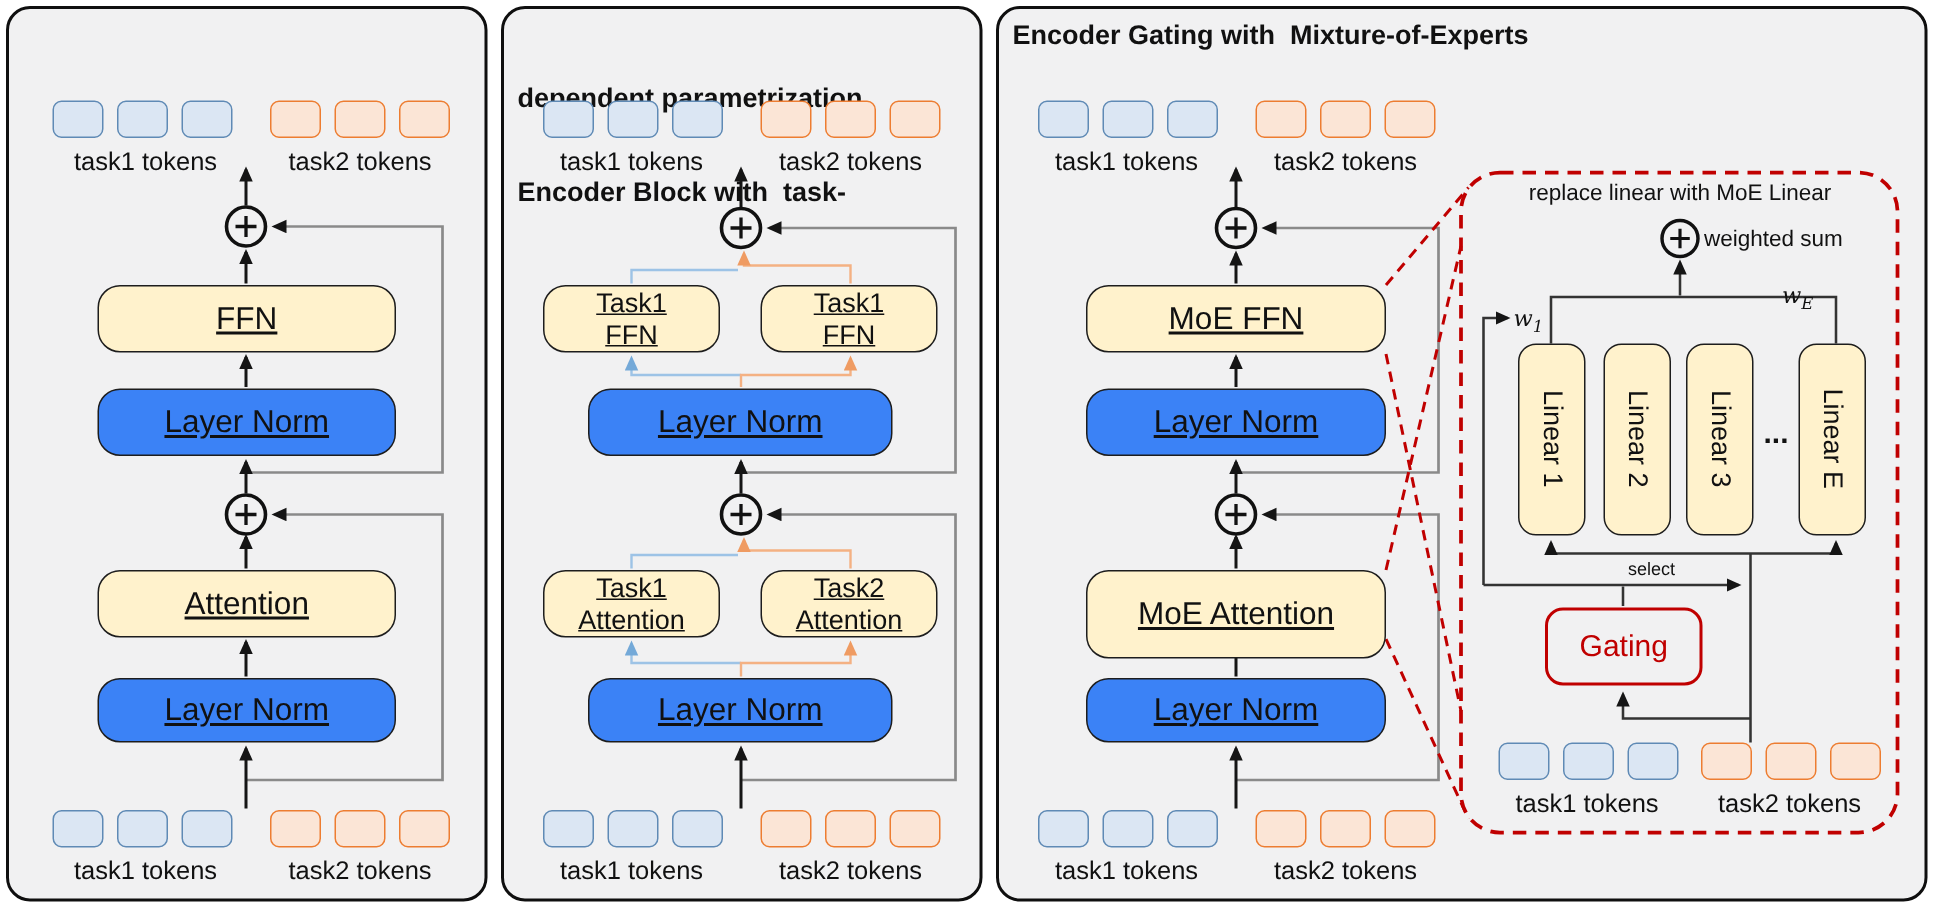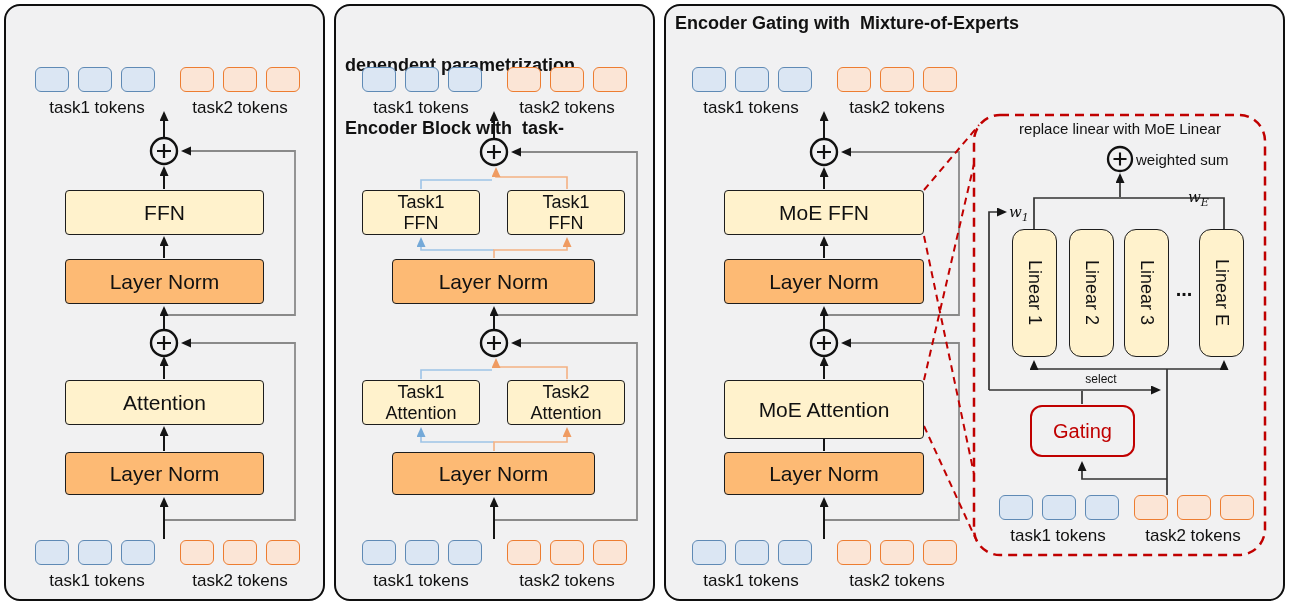--- a/index.html
+++ b/index.html
@@ -3,23 +3,23 @@
 <meta charset="utf-8">
 <style>
   html,body{margin:0;padding:0;background:#fff;}
   #fig{position:relative;width:1289px;height:608px;font-family:"Liberation Sans",sans-serif;color:#111;overflow:hidden;}
   .panel{position:absolute;top:4px;height:597px;background:#f1f1f2;border:2px solid #0f0f0f;border-radius:16px;box-sizing:border-box;}
   #p1{left:4px;width:321px;}
   #p2{left:334px;width:321px;}
   #p3{left:664px;width:621px;}
   svg.wires{position:absolute;left:0;top:0;pointer-events:none;}
   .panel-title{position:absolute;left:9px;top:7px;font-weight:bold;font-size:18px;line-height:21px;white-space:pre;}
-  .box{position:absolute;display:flex;flex-direction:column;align-items:center;justify-content:center;border:1.6px solid #1d1d1d;border-radius:4px;text-align:right;box-sizing:border-box;line-height:21px;}
+  .box{position:absolute;display:flex;flex-direction:column;align-items:center;justify-content:center;border:1.6px solid #1d1d1d;border-radius:15px;text-align:right;box-sizing:border-box;line-height:21px;text-decoration:underline;}
   .yellow{background:#fff2cc;}
-  .plain{background:#fdba74;}
+  .plain{background:#3b82f6;}
   .fs21{font-size:21px;}
   .fs18{font-size:18px;}
   .token-row{position:absolute;display:flex;gap:9px;}
   .tok{width:34px;height:25px;border-radius:6px;border:1.5px solid;box-sizing:border-box;}
   .tok.blue{background:#dbe6f3;border-color:#5f8ab5;}
   .tok.orange{background:#fbe5d6;border-color:#ed7d31;}
   .tok-label{position:absolute;width:142px;text-align:center;font-size:17px;}
   .cap{position:absolute;font-size:15px;}
   .center{text-align:center;}
   .wlab{position:absolute;font-family:"DejaVu Serif",serif;font-style:italic;font-size:15px;}

